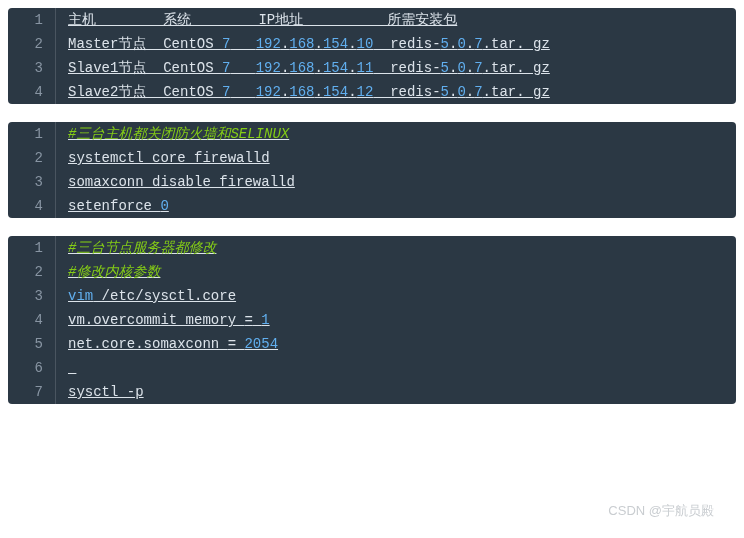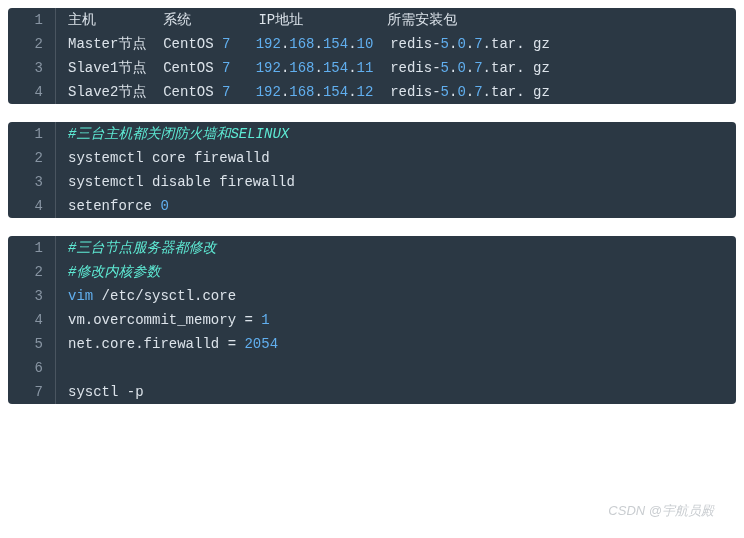--- a/index.html
+++ b/index.html
@@ -30,36 +30,36 @@
       color: #8895a3;
       user-select: none;
       border-right: 1px solid #4a5560;
       flex-shrink: 0;
     }
     .code {
       padding-left: 12px;
       white-space: pre;
       color: #dce3ea;
       flex: 1;
+      text-decoration: underline;
     }
     .tk-text { color: #dce3ea; }
     .tk-dot { color: #dce3ea; }
     .tk-op { color: #dce3ea; }
-    .tk-comment { color: #5eead4; font-style: italic; }
+    .tk-comment { color: #84cc16; font-style: italic; }
     .tk-cyan { color: #61afef; }
     .watermark {
       position: fixed;
       bottom: 18px;
       right: 30px;
       color: #b7bcc1;
       font-size: 13px;
       font-family: sans-serif;
       opacity: 0.75;
       pointer-events: none;
-      font-style: italic;
     }
   </style>
 </head>
 <body>
 
 <div class="code-block">
     <div class="line">
       <div class="gutter">1</div>
       <div class="code"><span class="tk-text">主机        系统        IP地址          所需安装包</span></div>
     </div>
@@ -80,21 +80,21 @@
     <div class="line">
       <div class="gutter">1</div>
       <div class="code"><span class="tk-comment">#三台主机都关闭防火墙和SELINUX</span></div>
     </div>
     <div class="line">
       <div class="gutter">2</div>
       <div class="code"><span class="tk-text">systemctl core firewalld</span></div>
     </div>
     <div class="line">
       <div class="gutter">3</div>
-      <div class="code"><span class="tk-text">systemctl disable firewalld</span></div>
+      <div class="code"><span class="tk-text">somaxconn disable firewalld</span></div>
     </div>
     <div class="line">
       <div class="gutter">4</div>
       <div class="code"><span class="tk-text">setenforce </span><span class="tk-cyan">0</span></div>
     </div>
   </div>
 <div class="code-block">
     <div class="line">
       <div class="gutter">1</div>
       <div class="code"><span class="tk-comment">#三台节点服务器都修改</span></div>
@@ -106,21 +106,21 @@
     <div class="line">
       <div class="gutter">3</div>
       <div class="code"><span class="tk-cyan">vim</span><span class="tk-text"> /etc/sysctl.core</span></div>
     </div>
     <div class="line">
       <div class="gutter">4</div>
       <div class="code"><span class="tk-text">vm.overcommit_memory </span><span class="tk-op">=</span><span class="tk-text"> </span><span class="tk-cyan">1</span></div>
     </div>
     <div class="line">
       <div class="gutter">5</div>
-      <div class="code"><span class="tk-text">net.core.firewalld </span><span class="tk-op">=</span><span class="tk-text"> </span><span class="tk-cyan">2054</span></div>
+      <div class="code"><span class="tk-text">net.core.somaxconn </span><span class="tk-op">=</span><span class="tk-text"> </span><span class="tk-cyan">2054</span></div>
     </div>
     <div class="line">
       <div class="gutter">6</div>
       <div class="code">&nbsp;</div>
     </div>
     <div class="line">
       <div class="gutter">7</div>
       <div class="code"><span class="tk-text">sysctl -p</span></div>
     </div>
   </div>

